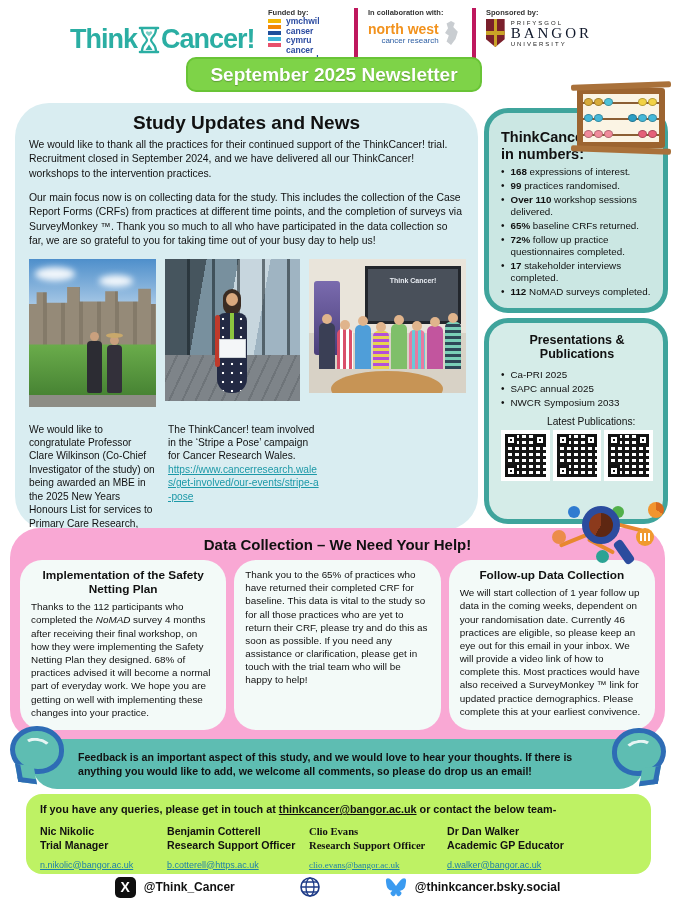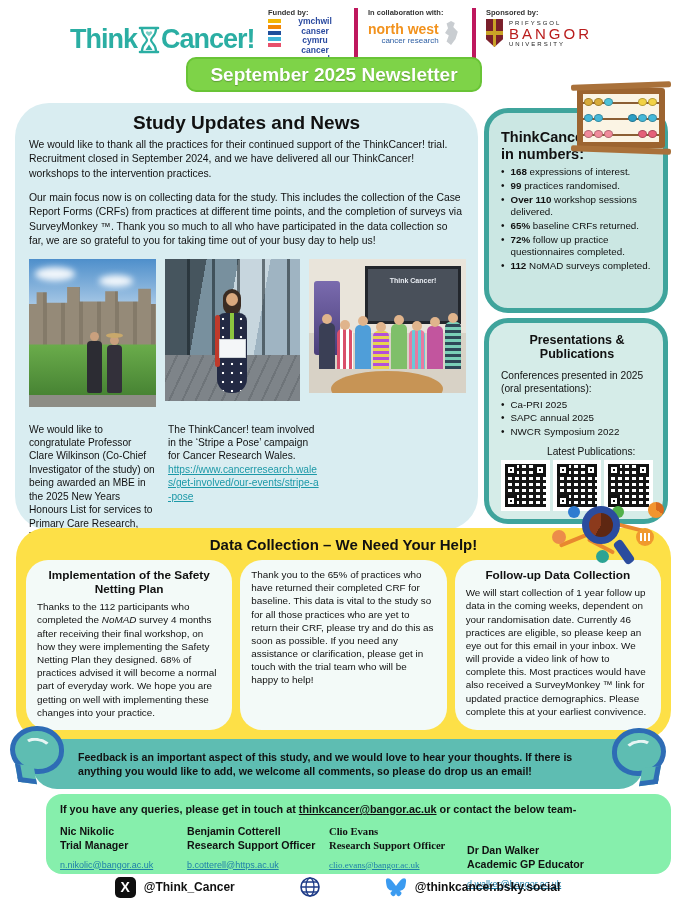--- a/index.html
+++ b/index.html
@@ -9,36 +9,36 @@
     background:#fff; overflow:hidden;
     font-family:"Liberation Sans", sans-serif; color:#111;
   }
   
   .header { position:absolute; left:70px; top:8px; right:8px; height:56px; display:flex; align-items:flex-start; }
   .logo { display:flex; align-items:center; margin-top:16px; width:188px; }
   .logo .t { font-size:27px; font-weight:bold; color:#2BAEA3; letter-spacing:-1px; }
   .hcol { padding:0 10px; height:56px; }
   .hcol .lbl { font-size:7.5px; font-weight:bold; color:#333; }
   .sep { border-left:4px solid #be185d; }
-  .crw { display:flex; gap:5px;text-align:center; }
+  .crw { display:flex; gap:5px; }
   .stripes { display:flex; flex-direction:column; gap:2px; padding-top:2px; }
   .stripes i { width:13px; height:4px; display:block; }
   .crw-txt { font-size:8.5px; font-weight:bold; color:#2B4BA0; line-height:1.12; }
   .nwcr { display:flex; align-items:center; gap:4px; padding-top:4px; }
   .nw1 { font-size:14px; font-weight:bold; color:#F2921D; line-height:1; }
   .nw2 { font-size:8px; color:#2E5FA3; text-align:right; }
   .ukmap { width:15px; height:24px; background:#C9CDD1; clip-path:polygon(55% 0,80% 8%,70% 25%,100% 45%,85% 75%,55% 100%,25% 85%,40% 60%,15% 50%,35% 30%,25% 10%); }
   .bangor { display:flex; gap:6px; align-items:center; padding-top:2px; }
   .shield { width:24px; height:28px; background-image:
       linear-gradient(90deg, transparent 0 42%, #C9A227 42% 58%, transparent 58%),
       linear-gradient(0deg, transparent 0 42%, #C9A227 42% 58%, transparent 58%),
       linear-gradient(#7A1F2B,#7A1F2B);
       clip-path:polygon(0 0,100% 0,100% 72%,50% 100%,0 72%); }
   .bg1 { font-size:6px; letter-spacing:2px; color:#222; }
-  .bg2 { font-size:15px; font-family:Liberation Sans, sans-serif; letter-spacing:3px; color:#b91c1c; line-height:1; }
+  .bg2 { font-size:15px; font-family:Liberation Serif, serif; letter-spacing:3px; color:#0f172a; line-height:1; }
   .banner {
     position:absolute; left:186px; top:57px; width:296px; height:35px;
     background:#7ED348; border:2px solid #69C436; border-radius:10px;
     display:flex; align-items:center; justify-content:center;
     color:#fff; font-size:19px; font-weight:bold; text-shadow:0 1px 1px rgba(0,0,0,.25);
   }
   
   .left-panel {
     position:absolute; left:15px; top:103px; width:463px; height:427px;
     background:#D9EDF1; border-radius:34px; padding:9px 14px 0 14px;
@@ -140,42 +140,42 @@
   .md3 { width:16px; height:16px; left:96px; top:2px; background:conic-gradient(#D86A1E 0 120deg,#F2952F 120deg 360deg); }
   .md4 { width:14px; height:14px; left:0px; top:30px; background:#EC8C4A; }
   .md5 { width:13px; height:13px; left:44px; top:50px; background:#2BA394; }
   .md6 { width:18px; height:18px; left:84px; top:28px; background:#F09A2E; }
   .md6::after { content:""; position:absolute; left:4px; top:5px; width:10px; height:8px;
       background:repeating-linear-gradient(90deg,#fff 0 2px,transparent 2px 4px); }
   .mglass { position:absolute; left:30px; top:6px; width:38px; height:38px; border:7px solid #2B4C9E; border-radius:50%;
       background:conic-gradient(from 210deg,#8C3A1C 0 150deg,#5E2712 150deg 360deg); z-index:2; }
   .mglass::after { content:""; position:absolute; left:22px; top:34px; width:26px; height:10px; background:#2B4C9E; border-radius:4px; transform:rotate(55deg); }
   
-  .data-section { position:absolute; left:16px; top:528px; width:655px; height:212px; background:#fde047; border-radius:30px; padding:8px 10px 0 10px; }
+  .data-section { position:absolute; left:10px; top:528px; width:655px; height:212px; background:#f9a8d4; border-radius:30px; padding:8px 10px 0 10px; }
   .dc-title { text-align:center; font-size:15px; font-weight:bold; margin-bottom:7px; }
   .dc-boxes { display:flex; gap:8px; }
   .dc-box { flex:1; background:#F3FAF8; border-radius:22px; padding:8px 11px; height:170px; }
   .dc-box h3 { font-size:11.8px; font-weight:bold; text-align:center; line-height:1.2; margin-bottom:4px; }
   .dc-box p { font-size:9.9px; line-height:1.33; }
   
   .feedback { position:absolute; left:32px; top:739px; width:612px; height:50px; background:#5EBDB2; border-radius:25px;
       display:flex; align-items:center; justify-content:center; padding:4px 46px; }
   .feedback p { font-size:10.6px; font-weight:bold; line-height:1.35; text-align:left; }
   .bubble { position:absolute; width:54px; height:48px; background:#5EBDB2; border:5px solid #2E6CB5; border-radius:50% 50% 48% 52%; z-index:7; }
   .bubble::before { content:""; position:absolute; left:8px; top:7px; width:22px; height:12px; border:3px solid rgba(255,255,255,.85); border-color:rgba(255,255,255,.85) transparent transparent transparent; border-radius:50%; transform:rotate(8deg); }
   .bubble::after { content:""; position:absolute; left:2px; bottom:-14px; width:13px; height:13px; background:#5EBDB2; border-left:5px solid #2E6CB5; border-bottom:5px solid #2E6CB5; transform:skewX(18deg) rotate(8deg); }
   .bub-l { left:10px; top:726px; }
   .bub-r { left:612px; top:728px; transform:scaleX(-1); }
   
-  .contact { position:absolute; left:46px; top:794px; width:625px; height:80px; background:#86efac; border-radius:16px; padding:9px 14px 0 14px; }
+  .contact { position:absolute; left:26px; top:794px; width:625px; height:80px; background:#bef264; border-radius:16px; padding:9px 14px 0 14px; }
   .ct-line { font-size:10.8px; font-weight:bold; }
   .ct-line a { color:#111; text-decoration:underline; }
   .team { display:flex; margin-top:10px; }
   .tm { line-height:1.3; }
-  .tm:nth-child(1){ width:127px; } .tm:nth-child(2){ width:142px; } .tm:nth-child(3){ width:138px;font-family:Liberation Serif, serif; } .tm:nth-child(4){ width:150px;margin-top:19px; }
+  .tm:nth-child(1){ width:127px; } .tm:nth-child(2){ width:142px; } .tm:nth-child(3){ width:138px;font-family:Liberation Serif, serif; } .tm:nth-child(4){ width:150px; }
   .tm .nm, .tm .rl { font-size:10.6px; font-weight:bold; display:block; }
   .tm a { font-size:9px; color:#1D7FA8; text-decoration:underline; }
   
   .footer { position:absolute; left:0; top:876px; width:675px; display:flex; justify-content:center; align-items:center; gap:14px; }
   .fitem { display:flex; align-items:center; gap:8px; }
   .fitem .txt { font-size:12px; font-weight:bold; color:#111; }
   .fitem a.txt { color:#2E74B5; text-decoration:underline; }
   .xicon { width:21px; height:21px; background:#0f0f0f; border-radius:5px; color:#fff; font-weight:bold; font-size:14px; display:flex; align-items:center; justify-content:center; }
   .gap { width:36px; }
 </style>
@@ -303,20 +303,23 @@
       <li>
           <span><span class="b">Over 110</span><span> workshop sessions delivered.</span></span>
         </li>
       <li>
           <span><span class="b">65%</span><span> baseline CRFs returned.</span></span>
         </li>
       <li>
           <span><span class="b">72%</span><span> follow up practice questionnaires completed.</span></span>
         </li>
       <li>
+          <span><span class="b">17</span><span> stakeholder interviews completed.</span></span>
+        </li>
+      <li>
           <span><span class="b">112</span><span> NoMAD surveys completed.</span></span>
         </li>
     </ul>
   </div>
   <div class="abacus">
     <div class="arow">
       <span class="bead" style="background:#D8AC3A"></span>
         <span class="bead" style="background:#D8AC3A"></span>
         <span class="bead" style="background:#4FC3D9"></span>
       <span class="bead push" style="background:#F2D245"></span>
@@ -333,33 +336,29 @@
       <span class="bead" style="background:#F08A9B"></span>
         <span class="bead" style="background:#F08A9B"></span>
         <span class="bead" style="background:#F08A9B"></span>
       <span class="bead push" style="background:#E5607A"></span>
         <span class="bead" style="background:#E5607A"></span>
     </div>
   </div>
 
   <div class="tealbox pubs">
     <div class="pub-title">Presentations &amp; Publications</div>
-    <div class="pub-intro">
-      <span>Conferences presented in 2025</span><br>
-      <span>(oral presentations):</span>
-    </div>
     <ul class="pub-list">
       <li>
           <span>Ca-PRI 2025</span>
         </li>
       <li>
           <span>SAPC annual 2025</span>
         </li>
       <li>
-          <span>NWCR Symposium 2022</span>
+          <span>NWCR Symposium 2033</span>
         </li>
     </ul>
     <div class="pub-latest">Latest Publications:</div>
     <div class="qrs">
       <div class="qr">
           <div class="px"></div>
           <i></i>
           <i></i>
           <i></i>
         </div>

